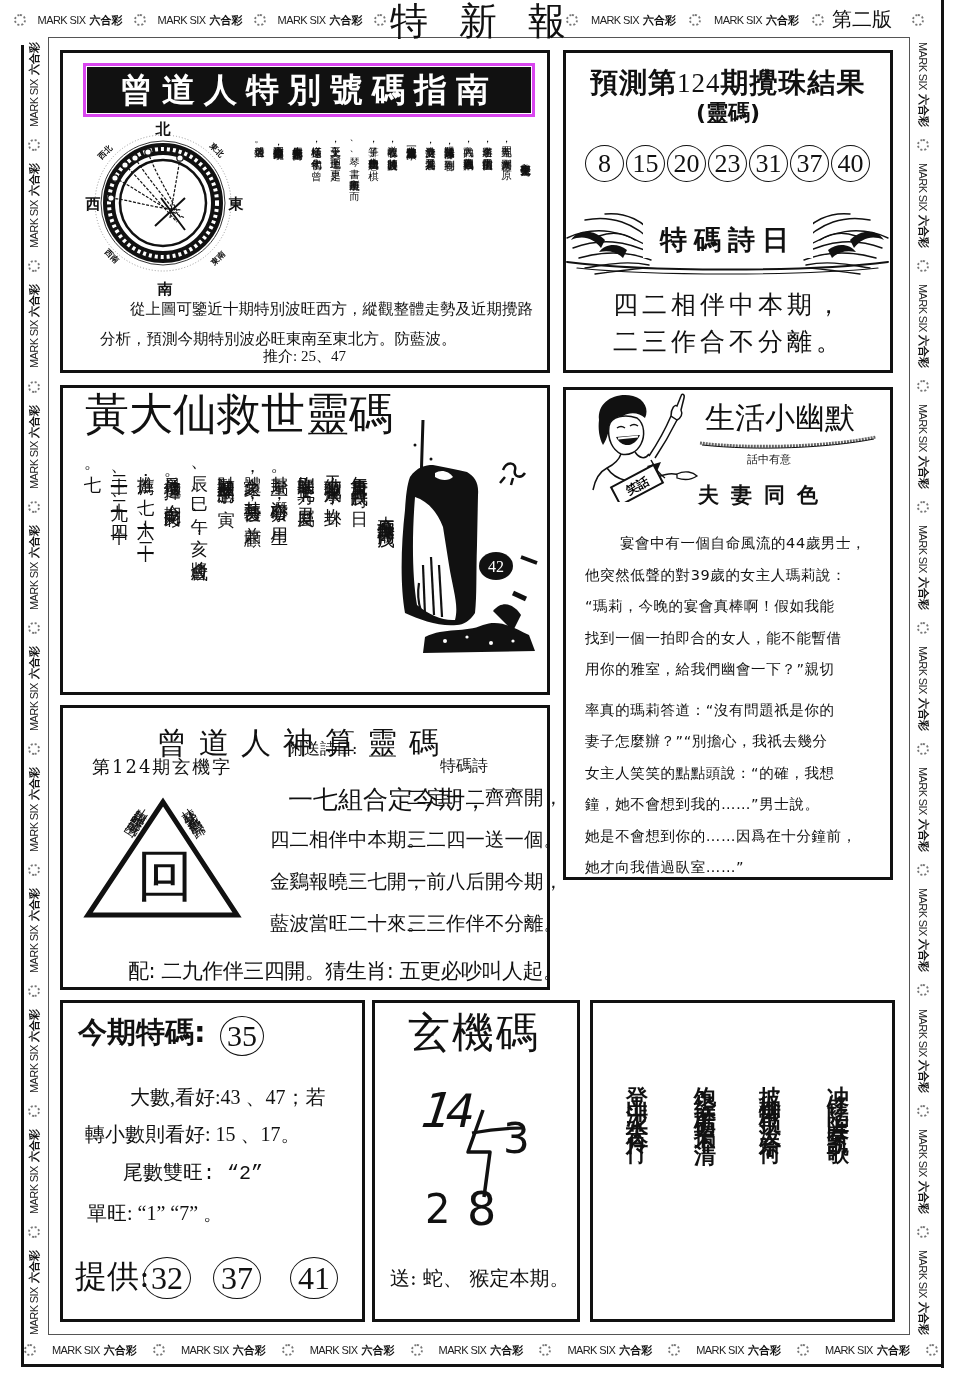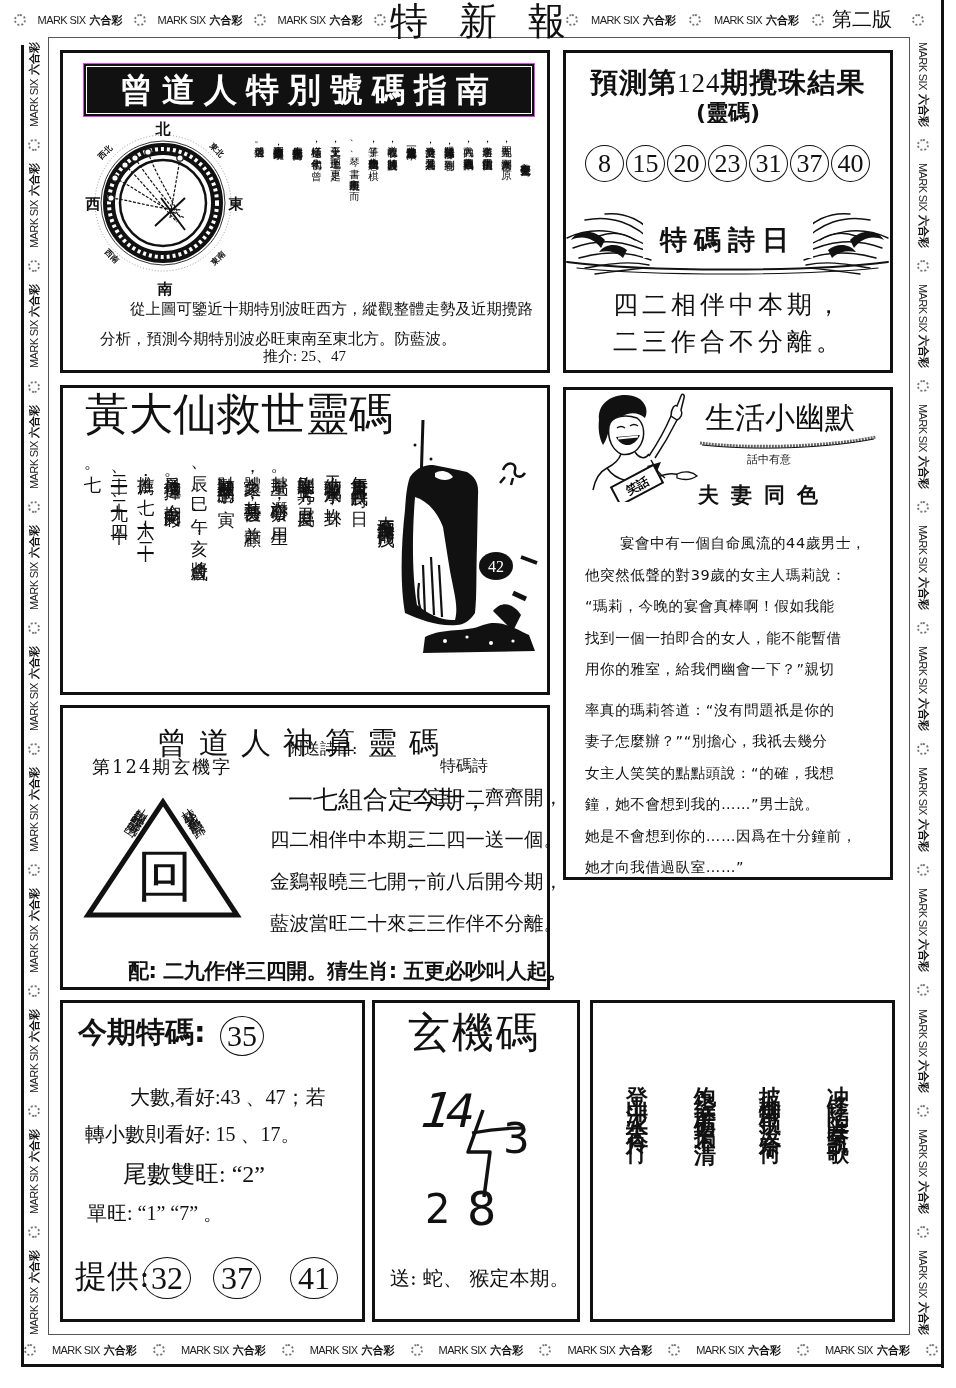--- a/index.html
+++ b/index.html
@@ -210,21 +210,21 @@
   <span class="flower"></span>
   <span class="brand">
       <span class="en">MARK SIX</span>
       <span class="cn">六合彩</span>
     </span>
   <span class="flower"></span>
 </div>
 
 <section class="box" style="left:60px;top:50px;width:490px;height:323px;">
   <div class="bd"></div>
-  <div class="abs" style="left:23px;top:13px;width:452px;height:54px;background:#111;box-sizing:border-box;border:1px solid #d946ef;outline:1px solid #fff;outline-offset:-4px;display:flex;align-items:center;justify-content:center;">
+  <div class="abs" style="left:23px;top:13px;width:452px;height:54px;background:#111;box-sizing:border-box;border:4px solid #d946ef;outline:1px solid #fff;outline-offset:-4px;display:flex;align-items:center;justify-content:center;">
     <span style="color:#fff;font-family:'DejaVu Sans',sans-serif;font-weight:bold;font-size:33px;letter-spacing:9px;white-space:nowrap;">曾道人特別號碼指南</span>
   </div>
   <svg class="abs" style="left:25px;top:68px;" width="160" height="182" viewBox="0 0 160 182">
     <circle cx="78" cy="85" r="68" fill="none" stroke="#999" stroke-width="1" stroke-dasharray="1 2"></circle>
     <circle cx="78" cy="85" r="62" fill="none" stroke="#333" stroke-width="1"></circle>
     <circle cx="78" cy="85" r="54" fill="none" stroke="#111" stroke-width="12"></circle>
     <circle cx="78" cy="85" r="54" fill="none" stroke="#fff" stroke-width="4" stroke-dasharray="3 3"></circle>
     <circle cx="78" cy="85" r="43" fill="none" stroke="#111" stroke-width="2.5"></circle>
     <g fill="none" stroke="#111" stroke-width="1.2" stroke-dasharray="3 1.5">
       <path d="M40,47 C55,62 70,80 92,104"></path>
@@ -381,21 +381,21 @@
   <div class="line" style="left:228px;top:34px;font-size:16px;">附送詩日:</div>
   <div class="line" style="left:380px;top:51px;font-size:16px;">特碼詩</div>
   <div class="line" style="left:210px;top:82px;font-size:25px;line-height:26px;margin-left:18px;">一七組合定今期，</div>
   <div class="line" style="left:210px;top:122px;font-size:19.5px;line-height:26px;">四二相伴中本期。</div>
   <div class="line" style="left:210px;top:164px;font-size:19.5px;line-height:26px;">金鷄報曉三七開，</div>
   <div class="line" style="left:210px;top:206px;font-size:19.5px;line-height:26px;">藍波當旺二十來。</div>
   <div class="line" style="left:347px;top:80px;font-size:19.5px;line-height:26px;">二定一二齊齊開，</div>
   <div class="line" style="left:347px;top:122px;font-size:19.5px;line-height:26px;">三二四一送一個。</div>
   <div class="line" style="left:347px;top:164px;font-size:19.5px;line-height:26px;">一前八后開今期，</div>
   <div class="line" style="left:347px;top:206px;font-size:19.5px;line-height:26px;">三三作伴不分離。</div>
-  <div class="line" style="left:68px;top:252px;font-size:21px;font-weight:bold;letter-spacing:-0.5px;font-family:'DejaVu Sans',sans-serif;">配: 二九作伴三四開。猜生肖: 五更必吵叫人起。</div>
+  <div class="line" style="left:68px;top:252px;font-size:21px;font-weight:normal;letter-spacing:-0.5px;font-family:'DejaVu Sans',sans-serif;">配: 二九作伴三四開。猜生肖: 五更必吵叫人起。</div>
 </section>
 
 <section class="box" style="left:563px;top:387px;width:330px;height:493px;">
   <div class="bd"></div>
   <svg class="abs" style="left:22px;top:3px;" width="125" height="112" viewBox="0 0 125 112">
     <path d="M14,30 C12,12 30,2 48,6 C60,9 64,20 60,28 C54,22 44,22 38,26 C30,26 26,32 24,40 C22,48 20,52 18,55 C14,48 13,38 14,30 Z" fill="#111"></path>
     <path d="M24,36 C26,26 40,24 52,28 C60,34 60,46 56,54 C52,62 44,66 36,64 C28,60 22,50 24,36 Z" fill="#fff" stroke="#111" stroke-width="1.5"></path>
     <path d="M32,38 q4,-3 8,0 M45,36 q4,-3 8,0" stroke="#111" stroke-width="1.5" fill="none"></path>
     <path d="M31,47 C37,59 50,57 55,45 Z" fill="#111"></path>
     <path d="M33,48.5 L53,46.5" stroke="#fff" stroke-width="2"></path>
@@ -436,21 +436,21 @@
     <div style="height:31.5px;line-height:24px;white-space:nowrap;">她才向我借過臥室……”</div>
   </div>
 </section>
 
 <section class="box" style="left:60px;top:1000px;width:305px;height:322px;">
   <div class="bd"></div>
   <div class="line" style="left:18px;top:12px;font-size:29px;font-weight:bold;font-family:'DejaVu Sans',sans-serif;line-height:40px;">今期特碼:</div>
   <span class="circ abs" style="left:160px;top:16px;width:44px;height:40px;font-size:30px;">35</span>
   <div class="line" style="left:70px;top:85px;font-size:20px;line-height:24px;font-family:'Liberation Serif',serif;">大數,看好:43 、47；若</div>
   <div class="line" style="left:25px;top:122px;font-size:20px;line-height:24px;font-family:'Liberation Serif',serif;">轉小數則看好: 15 、17。</div>
-  <div class="line" style="left:63px;top:162px;font-size:24px;line-height:24px;font-family:Liberation Serif, serif;">尾數雙旺: “2”</div>
+  <div class="line" style="left:63px;top:162px;font-size:20px;line-height:24px;font-family:Liberation Mono, monospace;">尾數雙旺: “2”</div>
   <div class="line" style="left:27px;top:201px;font-size:20px;line-height:24px;font-family:'Liberation Serif',serif;">單旺: “1”   “7” 。</div>
   <div class="line" style="left:15px;top:256px;font-size:32px;line-height:40px;">提供:</div>
   <span class="circ abs" style="left:83px;top:257px;width:48px;height:42px;font-size:32px;">32</span>
   <span class="circ abs" style="left:153px;top:257px;width:48px;height:42px;font-size:32px;">37</span>
   <span class="circ abs" style="left:230px;top:257px;width:48px;height:42px;font-size:32px;">41</span>
 </section>
 
 <section class="box" style="left:372px;top:1000px;width:208px;height:322px;">
   <div class="bd"></div>
   <div class="line" style="left:36px;top:8px;font-size:42px;letter-spacing:2px;line-height:50px;">玄機碼</div>

